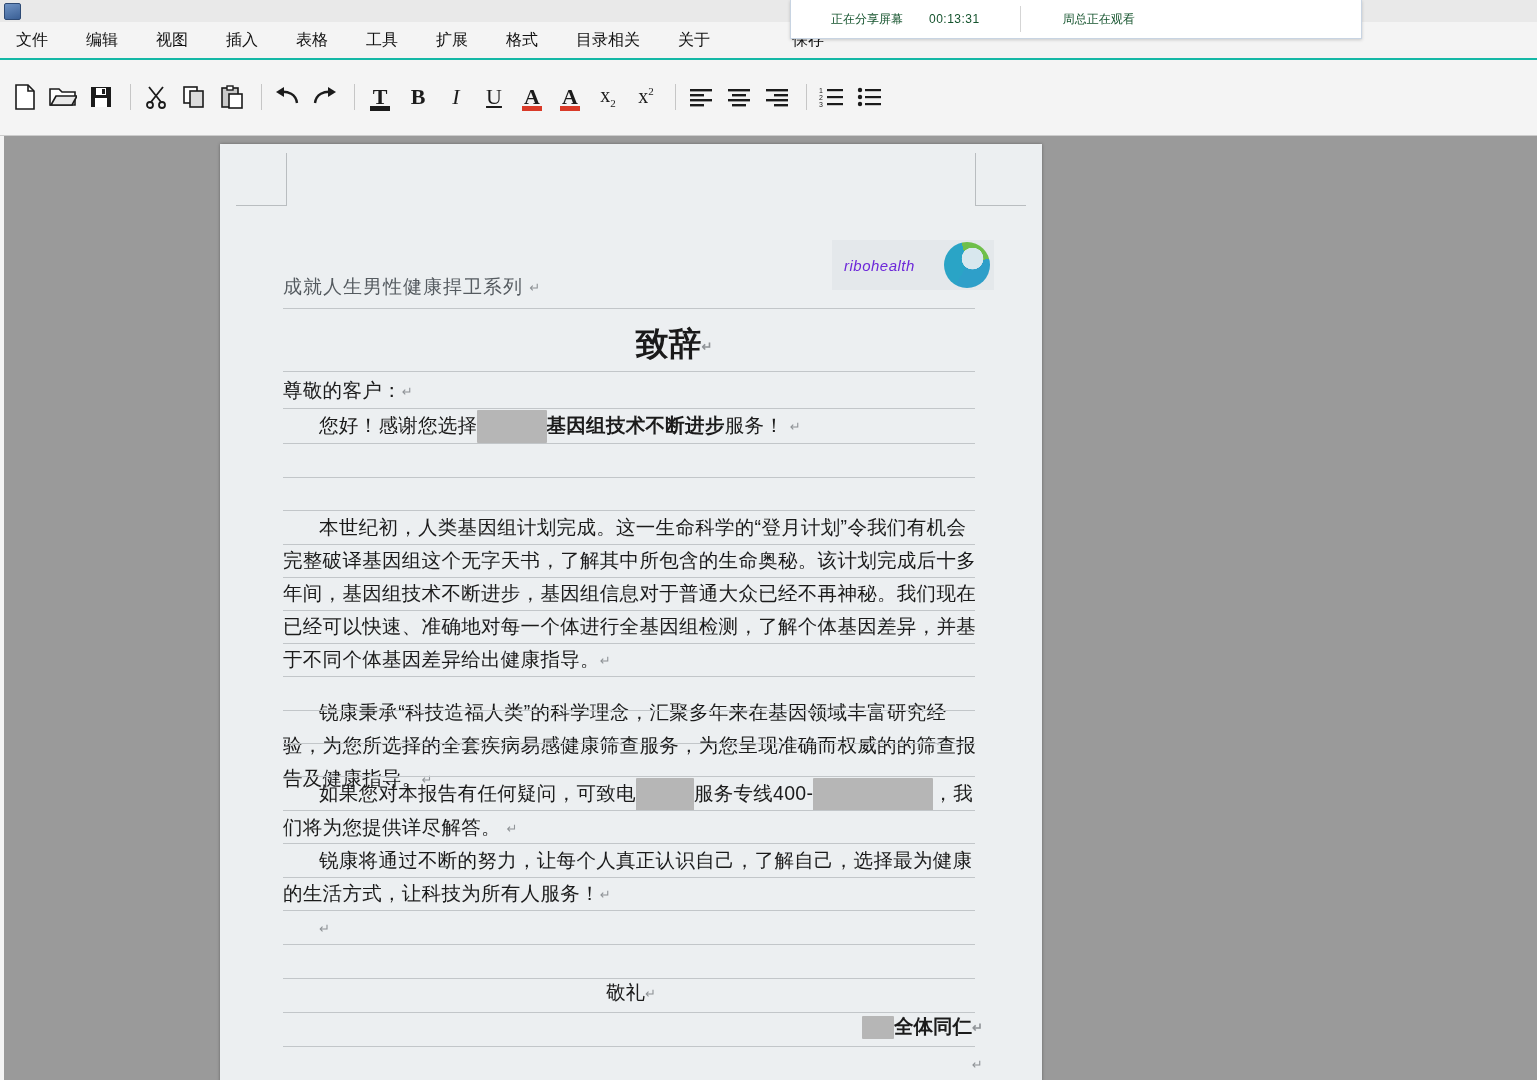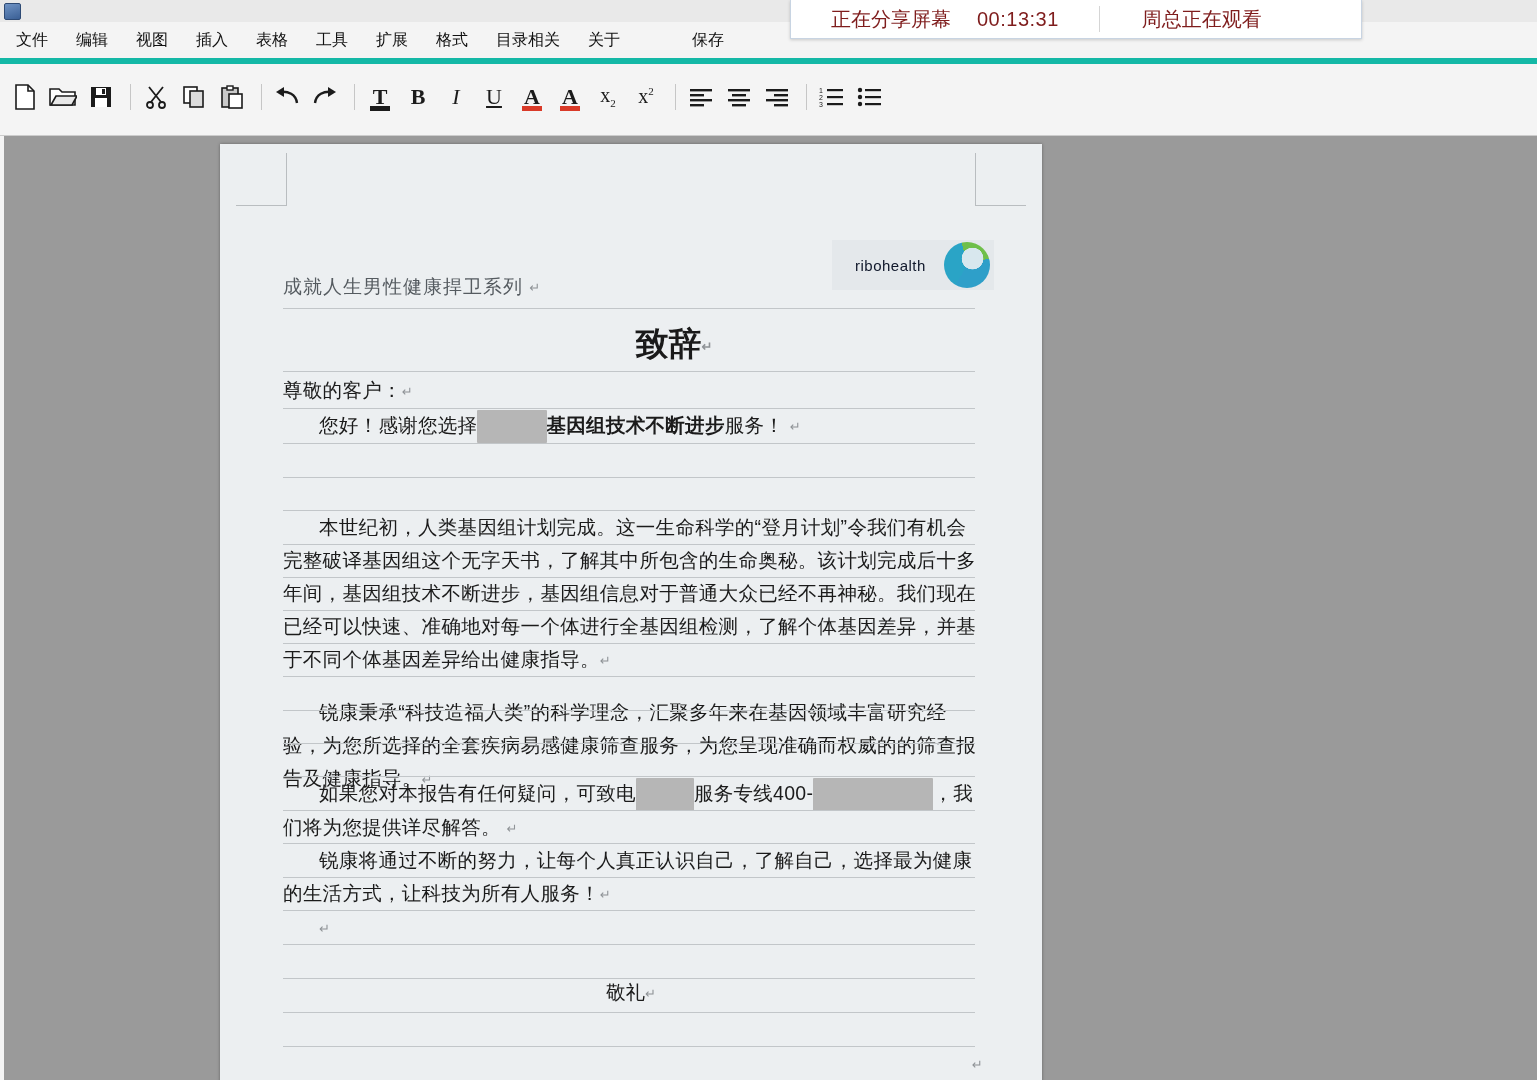--- a/index.html
+++ b/index.html
@@ -25,22 +25,22 @@
     height: 38px;
     background: #ffffff;
     border: 1px solid #c8d4e2;
     border-top: none;
     box-shadow: 0 1px 3px rgba(0,0,0,0.18);
     display: flex;
     align-items: center;
     z-index: 40;
   }
   .share-banner .sb-text {
-    font-size: 20px;
-    color: #7f1d1d;
+    font-size: 12px;
+    color: #14532d;
     font-family: "Liberation Sans", sans-serif;
   }
   .sb-status { margin-left: 40px; }
   .sb-timer { margin-left: 26px; letter-spacing: .5px; }
   .sb-divider {
     width: 1px;
     height: 26px;
     background: #d5d5d5;
     margin-left: 40px;
   }
@@ -66,24 +66,25 @@
     border-radius: 2px;
   }
 
   
   .menubar {
     position: absolute;
     top: 22px; left: 0;
     width: 1537px;
     height: 36px;
     background: #f4f4f4;
-    border-bottom: 6px solid #14b8a6;
+    border-bottom: 2px solid #14b8a6;
     display: flex;
     align-items: center;
     z-index: 20;
+    gap: 10px;
   }
   .menu-item {
     font-size: 16px;
     color: #111;
     padding: 3px 10px;
     margin-right: 8px;
     cursor: default;
     white-space: nowrap;
     font-family: "Liberation Sans", sans-serif;
   }
@@ -192,24 +193,25 @@
     top: 96px;
     right: 48px;
     width: 162px;
     height: 50px;
     background: #e4e8eb;
     display: flex;
     align-items: center;
   }
   .logo-text {
     font-size: 15px;
-    color: #0f172a;
+    color: #6d28d9;
     letter-spacing: .5px;
-    margin-left: 23px;
-    font-family: "Liberation Sans", sans-serif;
+    margin-left: 12px;
+    font-family: "Liberation Sans", sans-serif;
+    font-style: italic;
   }
   .logo-mark {
     position: absolute;
     right: 4px;
     top: 2px;
     width: 46px;
     height: 46px;
     border-radius: 50%;
     background:
       radial-gradient(circle at 62% 36%, #d8e7ee 0 26%, rgba(0,0,0,0) 27%),
@@ -542,20 +544,23 @@
         </div>
         <div class="doc-line" style="top:800px;"></div>
 
         <div class="doc-line" style="top:834px;"></div>
 
         <div class="center-sign" style="top:835px;">
           <span>敬礼</span><span class="pilcrow">↵</span>
         </div>
         <div class="doc-line" style="top:868px;"></div>
 
+        <div class="sign-right" style="top:869px;">
+          <span class="redact">▮▮▮</span><span>全体同仁</span><span class="pilcrow">↵</span>
+        </div>
         <div class="doc-line" style="top:902px;"></div>
         <div class="para" style="top:903px; text-align:right;">
           <span class="pilcrow">↵</span>
         </div>
       </div>
     </div>
   </div>
 
   <div class="share-banner">
     <span class="sb-text sb-status">正在分享屏幕</span>

